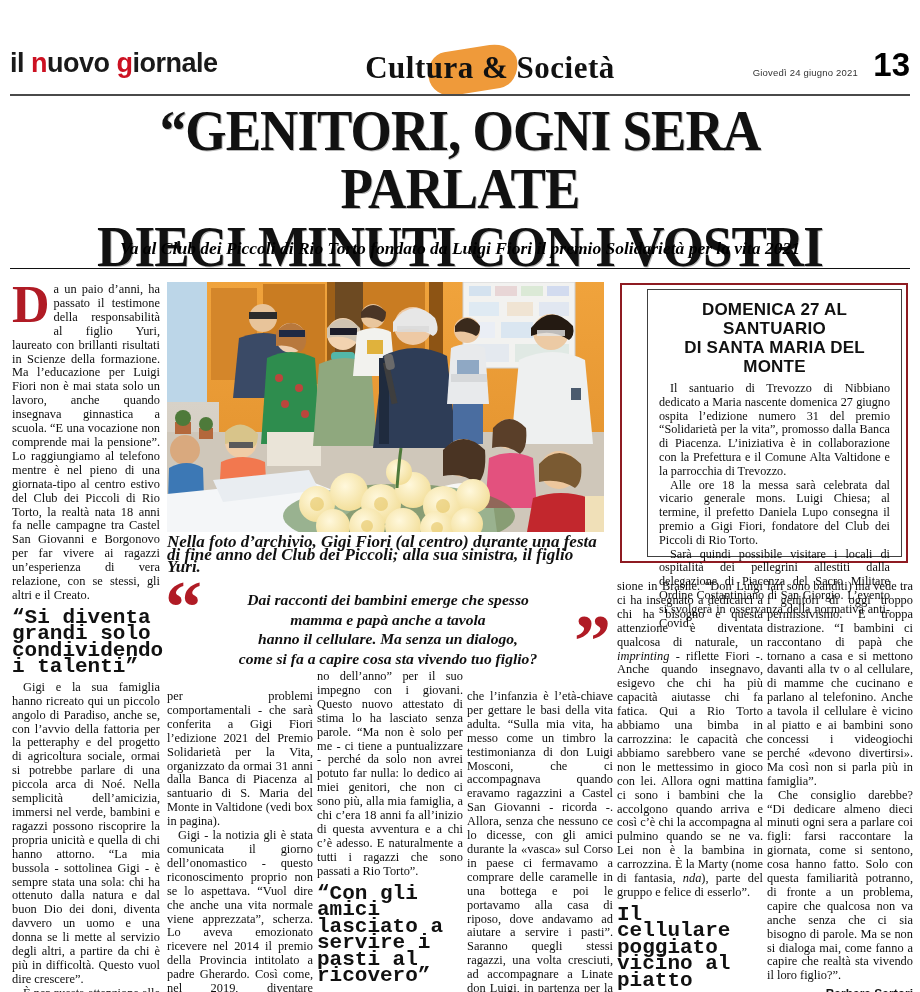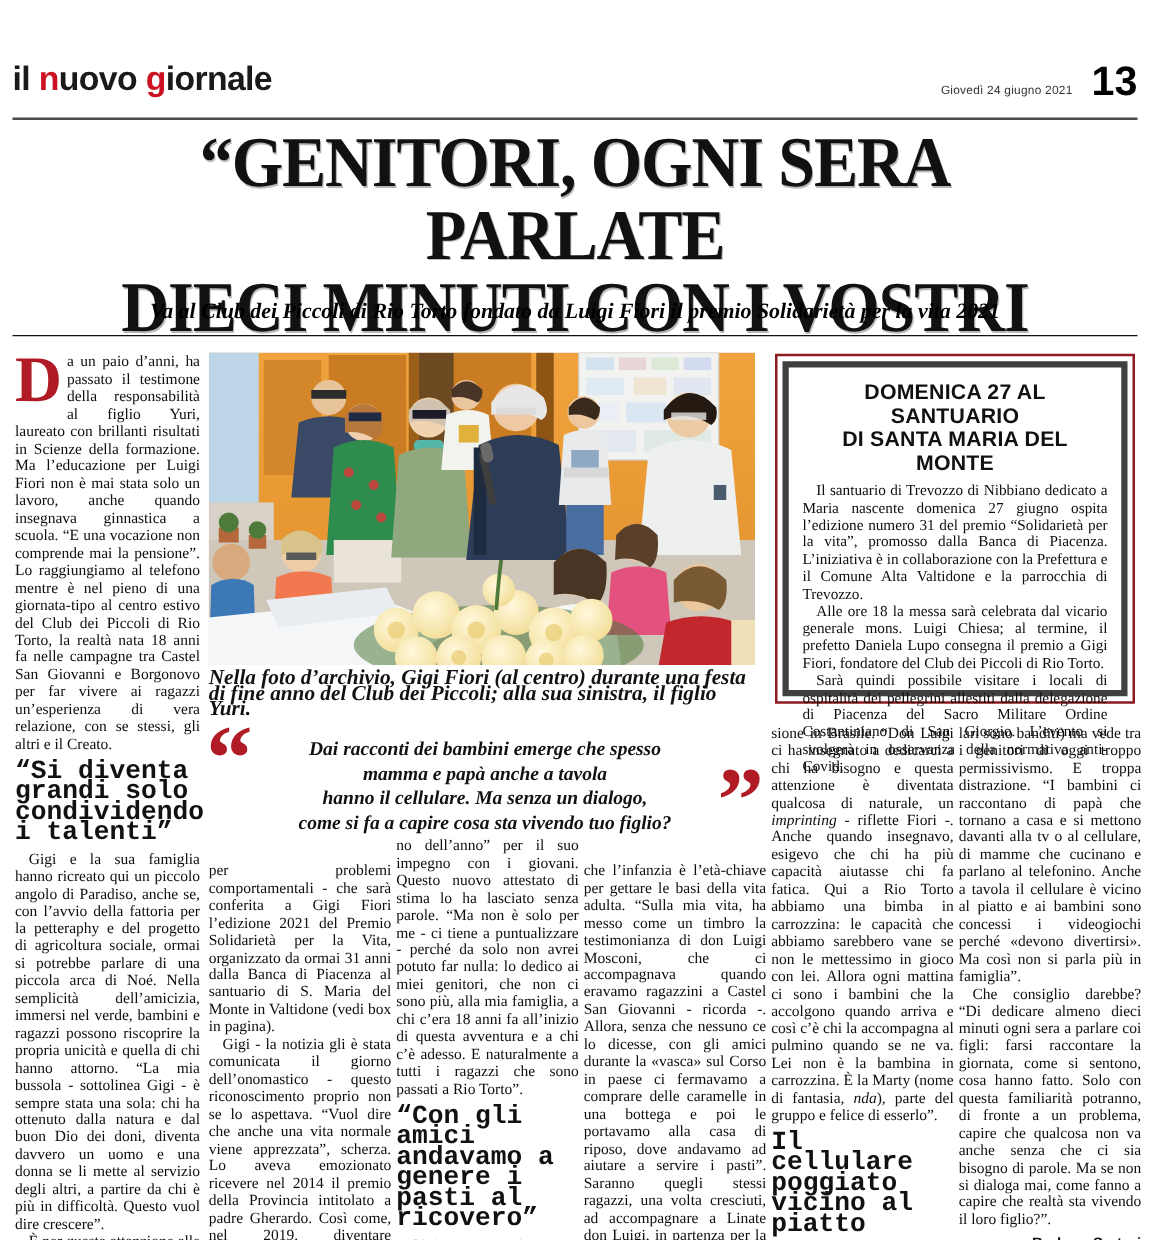--- a/index.html
+++ b/index.html
@@ -147,22 +147,22 @@
   .pq-close{right:-4px;top:22px;}
 
   
   .redbox{
     position:absolute;left:620px;top:283px;width:288px;height:280px;
     border:2px solid #8e1b22;
     box-sizing:border-box;
     background:#fff;
   }
   .redbox-inner{
-    position:absolute;inset:4px;border:5px solid #404040;
-    box-sizing:border-box;padding:10px 11px 8px 11px;
+    position:absolute;inset:4px;border:1px solid #404040;
+    box-sizing:border-box;padding:10px 11px 8px 11px;margin-left:21px;
   }
   .redbox-title{
     font-family:"Liberation Sans", sans-serif;
     font-weight:700;
     font-size:17px;line-height:19px;
     text-align:center;color:#111;
     letter-spacing:0.2px;
     margin-bottom:6px;
   }
   .redbox-body{
@@ -180,20 +180,24 @@
   em.it{font-style:italic;}
 </style>
 </head>
 <body>
 
 <div class="page">
 
   <div class="masthead">
     <div class="mast-name"><span>il </span><span class="hl">n</span><span>uovo </span><span class="hl">g</span><span>iornale</span></div>
 
+    <div class="mast-section-wrap">
+      <div class="mast-brush"></div>
+      <div class="mast-section">Cultura &amp; Società</div>
+    </div>
 
     <div class="mast-date">Giovedì 24 giugno 2021</div>
     <div class="mast-page">13</div>
     <div class="mast-rule"></div>
   </div>
 
   <div class="headline">
     <div>“GENITORI, OGNI SERA PARLATE</div>
     <div>DIECI MINUTI CON I VOSTRI FIGLI”</div>
   </div>
@@ -390,21 +394,21 @@
     </div>
   </div>
 
   <div class="col body-text" style="left:167px;top:690px;width:146px;">
     <p class="noind">per problemi comportamentali - che sarà conferita a Gigi Fiori l’edizione 2021 del Premio Solidarietà per la Vita, organizzato da ormai 31 anni dalla Banca di Piacenza al santuario di S. Maria del Monte in Valtidone (vedi box in pagina).</p>
     <p>Gigi - la notizia gli è stata comunicata il giorno dell’onomastico - questo riconoscimento proprio non se lo aspettava. “Vuol dire che anche una vita normale viene apprezzata”, scherza. Lo aveva emozionato ricevere nel 2014 il premio della Provincia intitolato a padre Gherardo. Così come, nel 2019, diventare “Castella-</p>
   </div>
 
   <div class="col body-text" style="left:317px;top:670px;width:146px;">
     <p class="noind">no dell’anno” per il suo impegno con i giovani. Questo nuovo attestato di stima lo ha lasciato senza parole. “Ma non è solo per me - ci tiene a puntualizzare - perché da solo non avrei potuto far nulla: lo dedico ai miei genitori, che non ci sono più, alla mia famiglia, a chi c’era 18 anni fa all’inizio di questa avventura e a chi c’è adesso. E naturalmente a tutti i ragazzi che sono passati a Rio Torto”.</p>
-    <div class="subhd">“Con gli amici andavamo a genere i pasti al ricovero”</div>
+    <div class="subhd">“Con gli amici lasciato a servire i pasti al ricovero”</div>
     <p>Gigi sa, per esperienza,</p>
   </div>
 
   <div class="col body-text" style="left:467px;top:690px;width:146px;">
     <p class="noind">che l’infanzia è l’età-chiave per gettare le basi della vita adulta. “Sulla mia vita, ha messo come un timbro la testimonianza di don Luigi Mosconi, che ci accompagnava quando eravamo ragazzini a Castel San Giovanni - ricorda -. Allora, senza che nessuno ce lo dicesse, con gli amici durante la «vasca» sul Corso in paese ci fermavamo a comprare delle caramelle in una bottega e poi le portavamo alla casa di riposo, dove andavamo ad aiutare a servire i pasti”. Saranno quegli stessi ragazzi, una volta cresciuti, ad accompagnare a Linate don Luigi, in partenza per la mis-</p>
   </div>
 
   <div class="col body-text" style="left:617px;top:580px;width:146px;">
     <p class="noind"><span>sione in Brasile. “Don Luigi ci ha insegnato a dedicarci a chi ha bisogno e questa attenzione è diventata qualcosa di naturale, un </span><em class="it">imprinting</em><span> - riflette Fiori -. Anche quando insegnavo, esigevo che chi ha più capacità aiutasse chi fa fatica. Qui a Rio Torto abbiamo una bimba in carrozzina: le capacità che abbiamo sarebbero vane se non le mettessimo in gioco con lei. Allora ogni mattina ci sono i bambini che la accolgono quando arriva e così c’è chi la accompagna al pulmino quando se ne va. Lei non è la bambina in carrozzina. È la Marty (nome di fantasia, </span><em class="it">nda</em><span>), parte del gruppo e felice di esserlo”.</span></p>
     <div class="subhd">Il cellulare poggiato vicino al piatto</div>

